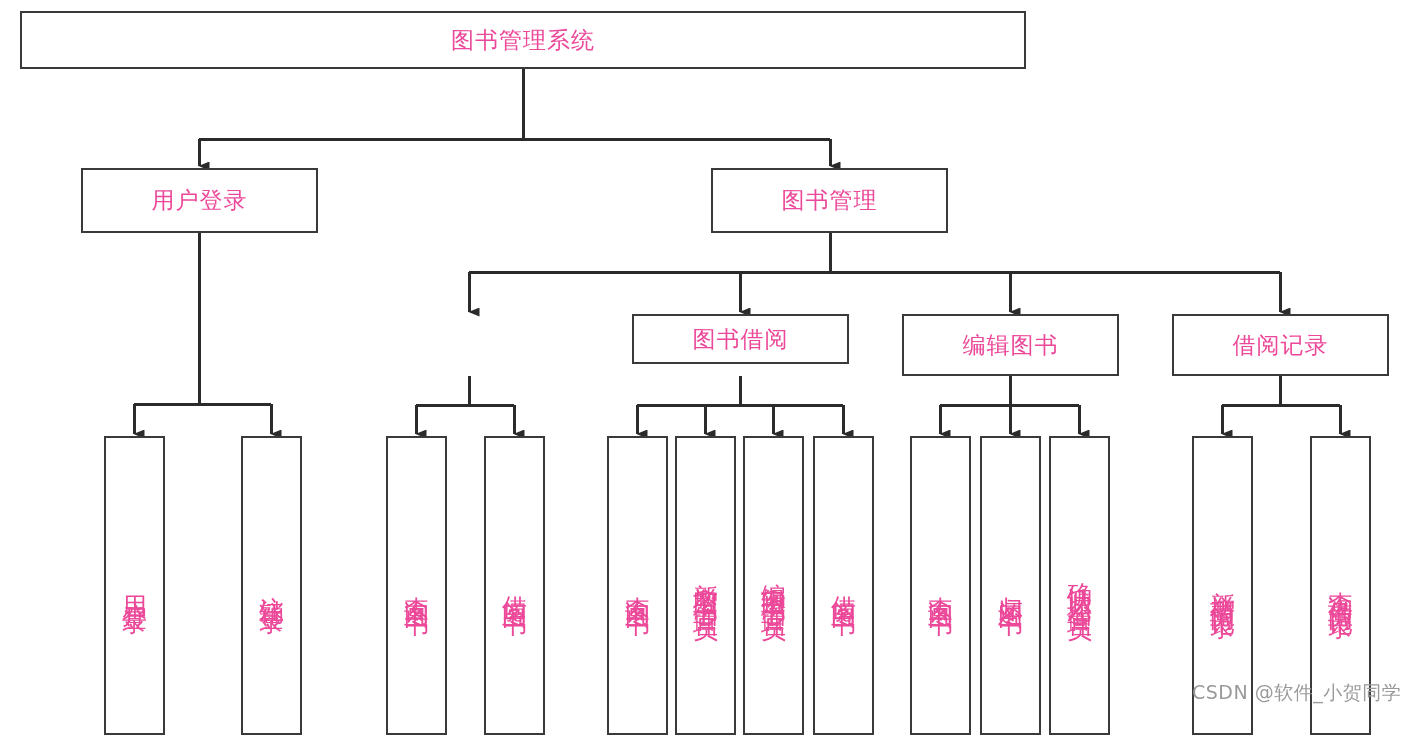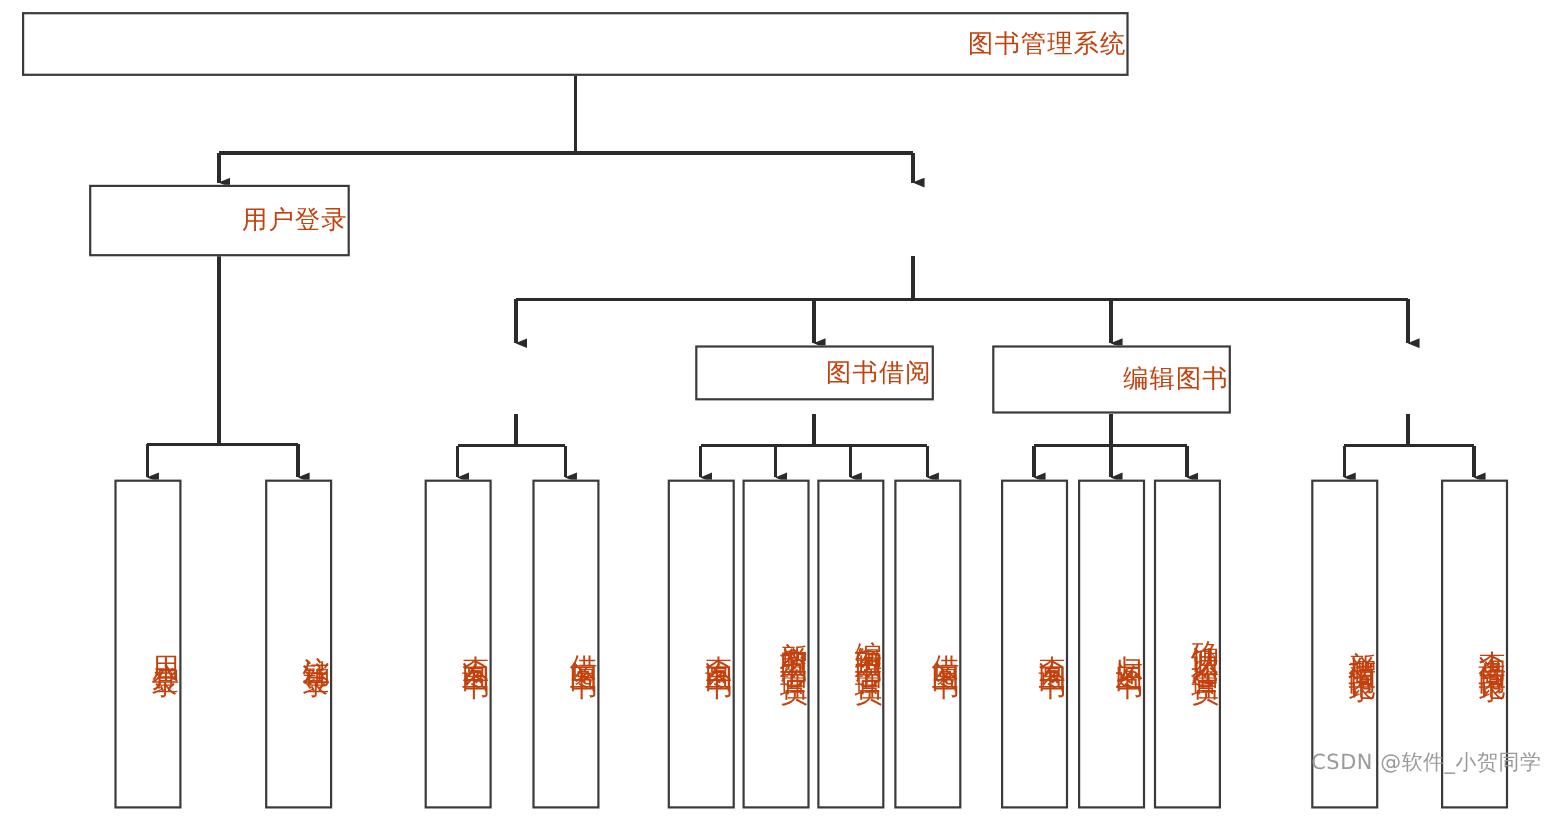--- a/index.html
+++ b/index.html
@@ -27,23 +27,23 @@
     height: 747px;
     pointer-events: none;
   }
   .node {
     position: absolute;
     box-sizing: border-box;
     background: #ffffff;
     border: 2px solid #3a3a3a;
     display: flex;
     align-items: center;
-    justify-content: flex-end;
+    justify-content: center;
     text-align: center;
-    color: #c2410c;
+    color: #ec4899;
   }
   .node.level-root {
     border-width: 2px;
   }
   .node-label {
     display: block;
     line-height: 1.25;
     letter-spacing: 1px;
     white-space: pre;
   }
@@ -127,30 +127,36 @@
   </svg>
 
   <div class="node horiz level-root" style="left:20px; top:11px; width:1006px; height:58px;">
     <span class="node-label">图书管理系统</span>
   </div>
 
   <div class="node horiz" style="left:81px; top:168px; width:237px; height:65px;">
     <span class="node-label">用户登录</span>
   </div>
 
+  <div class="node horiz" style="left:711px; top:168px; width:237px; height:65px;">
+    <span class="node-label">图书管理</span>
+  </div>
 
 
   <div class="node horiz" style="left:632px; top:314px; width:217px; height:50px;">
     <span class="node-label">图书借阅</span>
   </div>
 
   <div class="node horiz" style="left:902px; top:314px; width:217px; height:62px;">
     <span class="node-label">编辑图书</span>
   </div>
 
+  <div class="node horiz" style="left:1172px; top:314px; width:217px; height:62px;">
+    <span class="node-label">借阅记录</span>
+  </div>
 
   <div class="node vert" style="left:104px; top:436px; width:61px; height:299px;">
     <span class="node-label">用户登录</span>
   </div>
 
   <div class="node vert" style="left:241px; top:436px; width:61px; height:299px;">
     <span class="node-label">注销登录</span>
   </div>
 
   <div class="node vert" style="left:386px; top:436px; width:61px; height:299px;">

